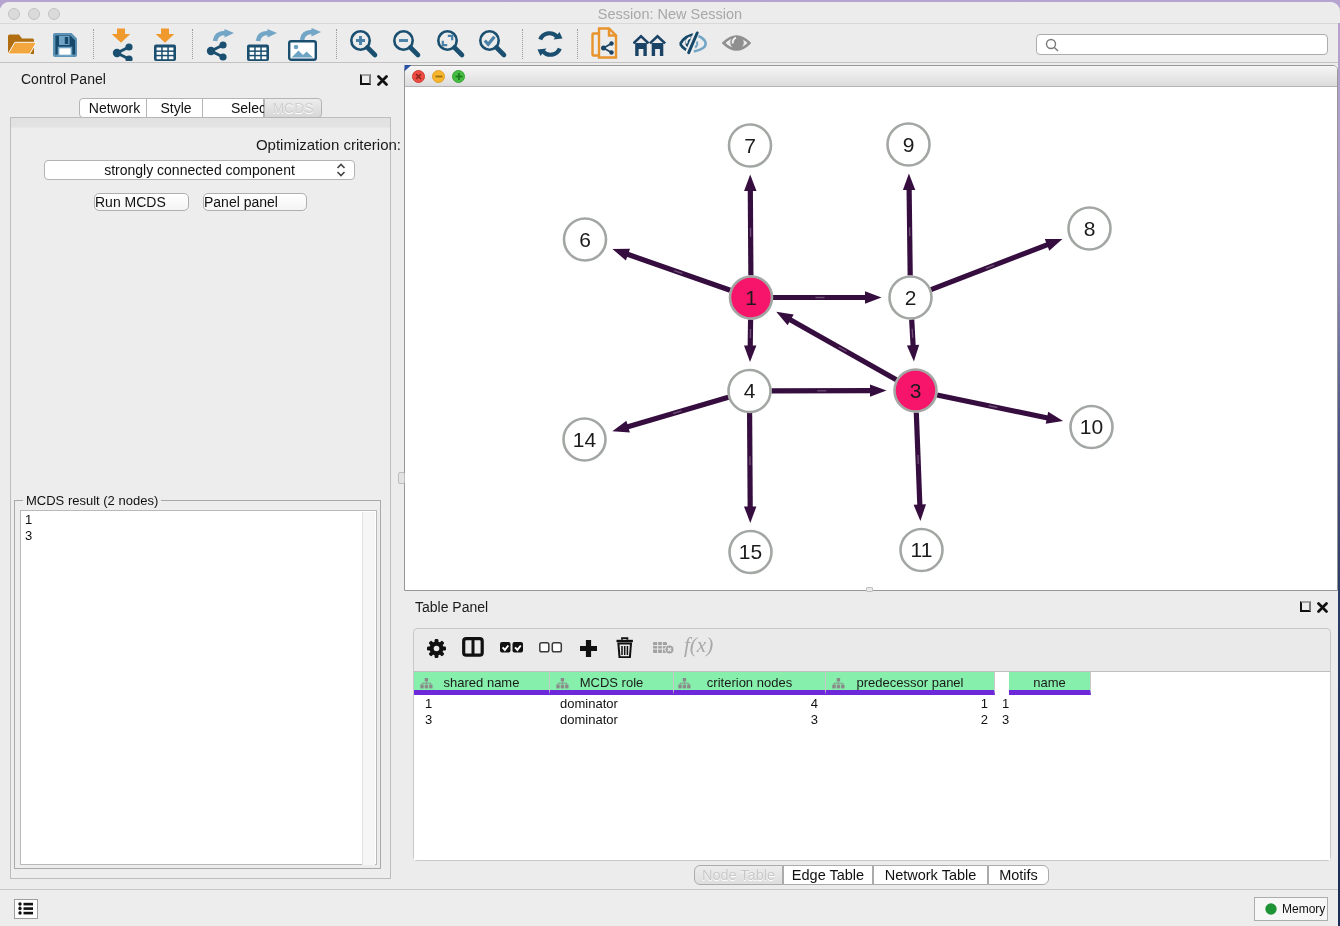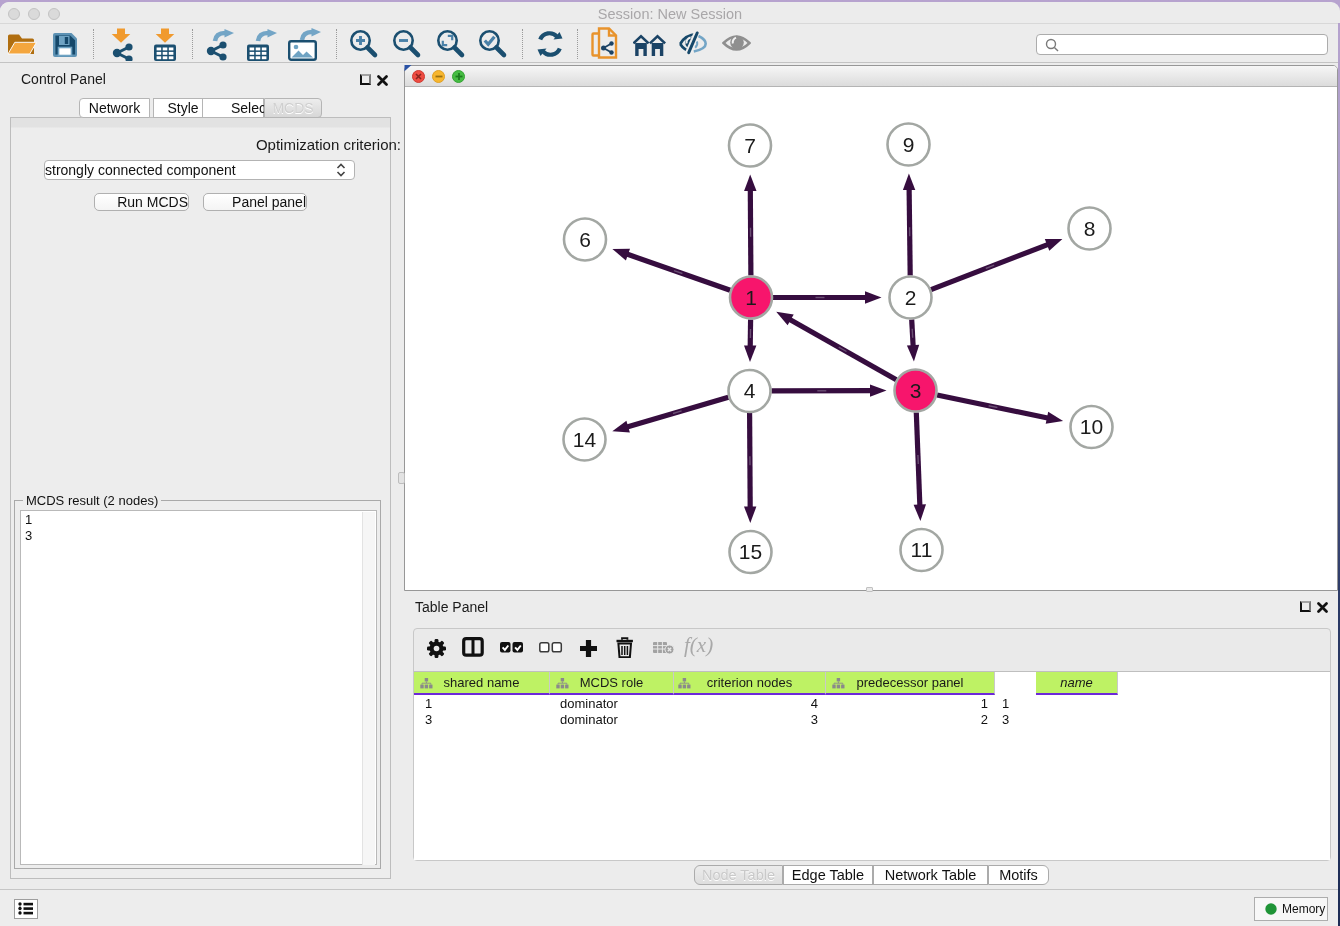--- a/index.html
+++ b/index.html
@@ -17,36 +17,36 @@
 
 .cp-title{position:absolute;left:13px;top:71px;font-size:14px;color:#1a1a1a;margin-left:8px;}
 .floatbtn{position:absolute;width:11px;height:11px;border:2px solid #111;border-top-color:#a2a2a2;border-right-color:#787878;box-sizing:border-box;background:transparent;}
 .tabs{position:absolute;left:0;top:98px;width:100%;height:20px;}
 .tab{position:absolute;top:0;height:20px;box-sizing:border-box;border:1px solid #b5b5b5;background:#fff;
  font-size:14px;color:#111;text-align:center;line-height:19px;}
 .tabsel{background:linear-gradient(#ededed,#d7d7d7);color:#cfcfcf;text-shadow:0 1px 0 #fff;}
 .cp-body{position:absolute;left:10px;top:117px;width:381px;height:762px;border:1px solid #bdbdbd;box-sizing:border-box;
  background:linear-gradient(#e2e2e2 0px,#e2e2e2 9px,#ededed 10px);}
 .optlabel{position:absolute;left:0;top:136px;width:401px;text-align:right;font-size:15px;color:#1a1a1a;}
-.select{position:absolute;left:44px;top:160px;width:311px;height:20px;background:#fff;border:1px solid #b3b3b3;border-radius:4px;box-sizing:border-box;font-size:14px;color:#111;line-height:18px;padding-left:0;}
-.btn{position:absolute;height:18px;background:linear-gradient(#ffffff,#f4f4f4);border:1px solid #b0b0b0;border-radius:5px;box-sizing:border-box;font-size:14px;color:#111;text-align:right;line-height:17px;}
+.select{position:absolute;left:44px;top:160px;width:311px;height:20px;background:#fff;border:1px solid #b3b3b3;border-radius:4px;box-sizing:border-box;font-size:14px;color:#111;line-height:18px;padding-left:0;text-align:center;}
+.btn{position:absolute;height:18px;background:linear-gradient(#ffffff,#f4f4f4);border:1px solid #b0b0b0;border-radius:5px;box-sizing:border-box;font-size:14px;color:#111;text-align:left;line-height:17px;}
 .groupbox{position:absolute;left:14px;top:500px;width:367px;height:369px;border:1px solid #a9a9a9;box-sizing:border-box;}
 .grouplabel{position:absolute;left:8px;top:-8px;background:#ededed;padding:0 3px;font-size:13px;color:#111;}
 .resultarea{position:absolute;left:5px;top:9px;width:357px;height:355px;background:#fff;border:1px solid #b9b9b9;box-sizing:border-box;font-size:13px;color:#111;line-height:16px;padding:1px 0 0 4px;}
 .scrolltrack{position:absolute;right:1px;top:1px;width:12px;height:353px;background:#f6f6f6;border-left:1px solid #e3e3e3;}
 
 .netwin{position:absolute;left:404px;top:65px;width:934px;height:526px;border:1px solid #979797;border-radius:5px 5px 0 0;box-sizing:border-box;background:#fff;}
 .nettitle{position:absolute;left:0;top:0;width:100%;height:21px;border-radius:4px 4px 0 0;background:linear-gradient(#f6f6f6,#dcdcdc);border-bottom:1px solid #b4b4b4;box-sizing:border-box;}
 .light{position:absolute;top:4px;width:13px;height:13px;border-radius:50%;box-sizing:border-box;}
 .netname{position:absolute;top:3px;left:0;width:100%;text-align:center;font-size:13.5px;letter-spacing:0.4px;color:#1a1a1a;}
 
 .tp-title{position:absolute;left:415px;top:599px;font-size:14px;color:#1a1a1a;}
 .tp-box{position:absolute;left:413px;top:628px;width:918px;height:233px;border:1px solid #c8c8c8;border-radius:4px;box-sizing:border-box;background:#eaeaea;}
 .tblarea{position:absolute;left:414px;top:671px;width:916px;height:189px;background:#fff;border-top:1px solid #bfbfbf;box-sizing:border-box;}
-.th{position:absolute;top:672px;height:23px;border-bottom:2px solid #6d28d9;background:#bef264;border-right:1px solid #c9c9c9;box-sizing:border-box;font-size:13px;color:#1a1a1a;text-align:center;line-height:22px;}
+.th{position:absolute;top:672px;height:23px;border-bottom:5px solid #6d28d9;background:#86efac;border-right:1px solid #c9c9c9;box-sizing:border-box;font-size:13px;color:#1a1a1a;text-align:center;line-height:22px;}
 .td{position:absolute;font-size:13px;color:#111;height:16px;line-height:16px;}
 .btabs{position:absolute;left:0;top:865px;width:100%;height:20px;}
 .btab{position:absolute;top:0;height:20px;box-sizing:border-box;border:1px solid #ababab;background:#fff;font-size:14.5px;color:#111;text-align:center;line-height:18px;}
 .btabsel{background:linear-gradient(#ececec,#dedede);color:#c9c9c9;text-shadow:0 1px 0 #fff;}
 
 .statusbar{position:absolute;left:0;top:889px;width:1338px;height:37px;background:#ededed;border-top:1px solid #c6c6c6;box-sizing:border-box;}
 .membtn{position:absolute;left:1254px;top:897px;width:74px;height:24px;background:#f7f7f7;border:1px solid #adadad;box-sizing:border-box;font-size:12px;color:#111;}
 .listbtn{position:absolute;left:14px;top:899px;width:24px;height:20px;background:#fff;border:1.5px solid #9e9e9e;box-sizing:border-box;}
 </style>
 </head>
@@ -226,21 +226,21 @@
 </div>
 
 <div class="cp-title">Control Panel</div>
 <div class="floatbtn" style="left:360px;top:74px;"></div>
 <svg class="abs" style="left:377px;top:75px;" width="11" height="11">
     <path d="M1.5,1.5 L9.5,9.5 M9.5,1.5 L1.5,9.5" stroke="#111" stroke-width="2.7" stroke-linecap="round"></path>
   </svg>
 <div class="cp-body"></div>
 <div class="tabs">
  <div class="tab" style="left:79px;width:71px;border-radius:4px 0 0 4px;">Network</div>
- <div class="tab" style="left:153px;width:60px;">Style</div>
+ <div class="tab" style="left:146px;width:60px;">Style</div>
  <div class="tab" style="left:202px;width:62px;padding-left:28px;">Select</div>
  <div class="tab tabsel" style="left:264px;width:58px;border-radius:0 4px 4px 0;">MCDS</div>
 </div>
 <div class="optlabel">Optimization criterion:</div>
 <div class="select">strongly connected component
  <svg width="10" height="14" style="position:absolute;right:8px;top:2px;">
   <path d="M1.5,5 L5,1.5 L8.5,5" fill="none" stroke="#444" stroke-width="1.6"></path>
   <path d="M1.5,9 L5,12.5 L8.5,9" fill="none" stroke="#444" stroke-width="1.6"></path>
  </svg>
 </div>
@@ -416,21 +416,21 @@
 
 <div class="abs" style="left:684px;top:633px;font-family:'Liberation Serif',serif;font-style:italic;font-size:21px;color:#a9a9a9;">f(x)</div>
 </div>
 <div id="tableguts">
  <div class="tblarea"></div>
 
  <div class="th" style="left:414px;width:136px;">shared name</div>
  <div class="th" style="left:550px;width:124px;">MCDS role</div>
  <div class="th" style="left:674px;width:152px;">criterion nodes</div>
  <div class="th" style="left:826px;width:169px;">predecessor panel</div>
- <div class="th" style="left:1036px;width:82px;font-style:italic;">name</div>
+ <div class="th" style="left:1009px;width:82px;">name</div>
  <svg class="abs" style="left:420px;top:678px;" width="660" height="12">
  <g transform="translate(0,0)">
    <rect x="4.7" y="0" width="3.4" height="3.4" fill="#8a8a8a"></rect>
    <rect x="0.3" y="6.6" width="3.4" height="3.8" fill="#8a8a8a"></rect>
    <rect x="4.7" y="6.6" width="3.4" height="3.8" fill="#8a8a8a"></rect>
    <rect x="9.1" y="6.6" width="3.4" height="3.8" fill="#8a8a8a"></rect>
    <path d="M6.4,3.4 v1.8 M2,6.6 V5.2 h8.8 V6.6" fill="none" stroke="#8a8a8a" stroke-width="0.9"></path>
   </g>
  <g transform="translate(136,0)">
    <rect x="4.7" y="0" width="3.4" height="3.4" fill="#8a8a8a"></rect>

